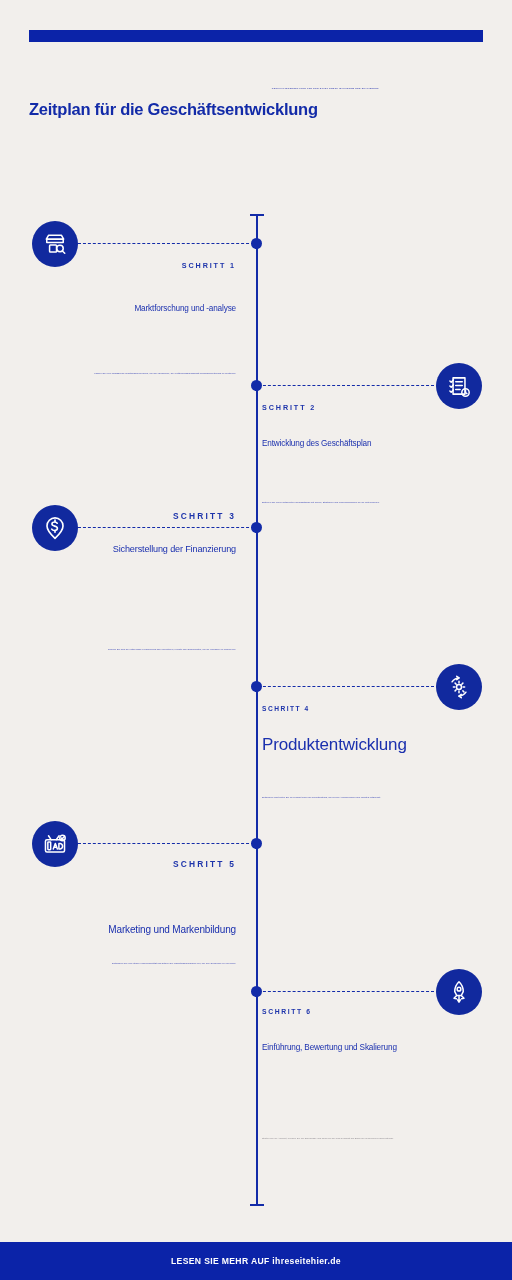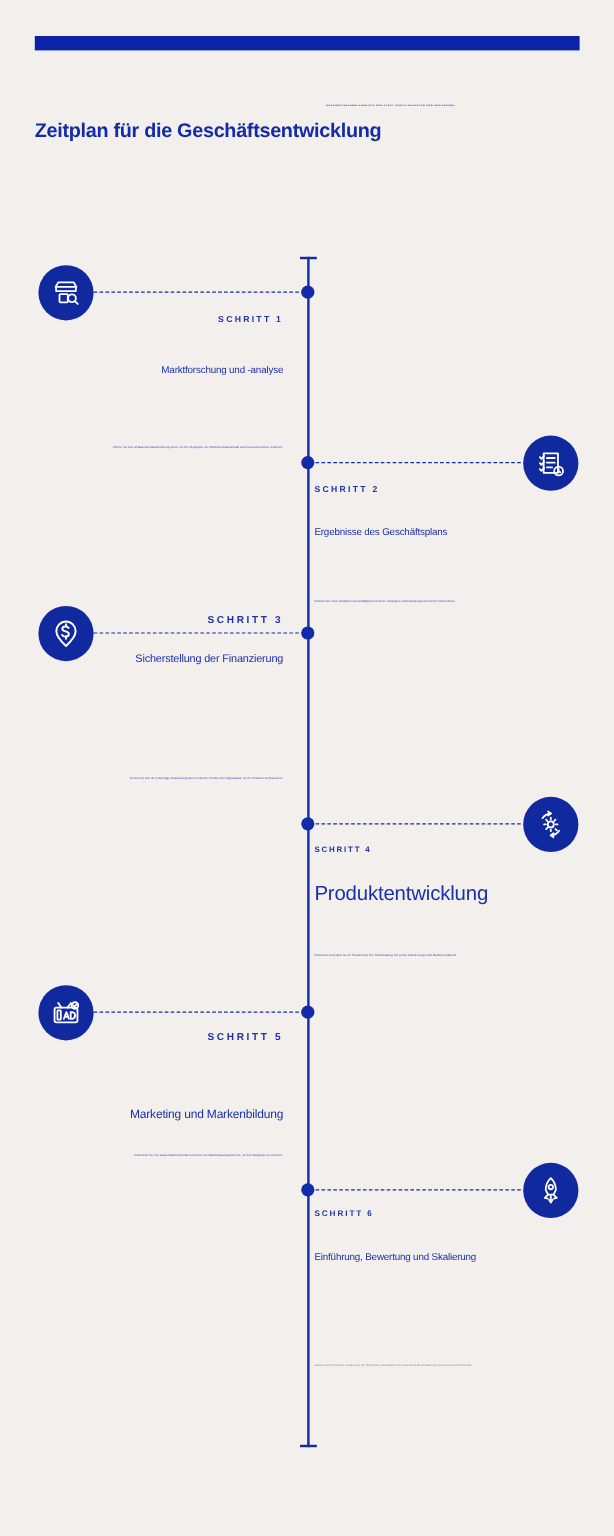--- a/index.html
+++ b/index.html
@@ -138,21 +138,21 @@
         <path d="M6.5 4.5 h11 v15 h-11 z"></path>
         <path d="M9 8 h6 M9 11.6 h6 M9 15.2 h4"></path>
         <path d="M3.6 7.4 l1.2 1.2 l2 -2.2"></path>
         <path d="M3.6 12 l1.2 1.2 l2 -2.2"></path>
         <path d="M3.6 16.6 l1.2 1.2 l2 -2.2"></path>
         <circle cx="18" cy="18" r="3.4"></circle>
         <path d="M18 16.2 v1.9 l1.3 .9"></path>
       </svg>
     </div>
     <div class="label" style="top:403px">SCHRITT 2</div>
-    <div class="heading" style="top:439px; font-size:8.2px">Ergebnisse des Geschäftsplans</div>
+    <div class="heading" style="top:439px; font-size:8.2px">Entwicklung des Geschäftsplan</div>
     <div class="body" style="top:501px; width:142px">Erstellen Sie einen detaillierten Geschäftsplan mit Zielen, Strategien und Finanzprognosen für Ihr Unternehmen.</div>
   </div>
 
   <div class="step side-left">
     <div class="dot" style="top:522px"></div>
     <div class="dash" style="left:78px; top:527px; width:176px"></div>
     <div class="bubble" style="left:32px; top:505px">
       <svg viewBox="0 0 24 24" fill="none" stroke="#ffffff" stroke-width="1.5" stroke-linecap="round" stroke-linejoin="round">
         <path d="M12 21.5 C12 21.5 4.6 14.6 4.6 10.1 A7.4 7.4 0 0 1 19.4 10.1 C19.4 14.6 12 21.5 12 21.5 Z"></path>
         <path d="M14 7.6 a2.6 2.6 0 0 0 -2.4 -1.1 c-1.5 0 -2.4 .8 -2.4 1.9 c0 2.6 5 1.2 5 3.9 c0 1.2 -1 2 -2.6 2 a2.8 2.8 0 0 1 -2.6 -1.3"></path>
@@ -210,14 +210,17 @@
         <circle cx="12" cy="9.4" r="1.7"></circle>
         <path d="M9.9 15.2 l-2.5 2.6 l2.2 .5 M14.1 15.2 l2.5 2.6 l-2.2 .5"></path>
         <path d="M12 16.2 v3.4 M10.7 19.2 L12 21.4 l1.3 -2.2"></path>
       </svg>
     </div>
     <div class="label" style="top:1008px; font-size:6.8px; letter-spacing:1.6px">SCHRITT 6</div>
     <div class="heading" style="top:1043px; font-size:8.2px">Einführung, Bewertung und Skalierung</div>
     <div class="body grey" style="top:1137px; width:152px">Starten Sie Ihr Angebot, messen Sie die Ergebnisse und skalieren Sie das Geschäft auf Basis der gewonnenen Erkenntnisse.</div>
   </div>
 
+  <div class="footer">
+    <span>LESEN SIE MEHR AUF ihreseitehier.de</span>
+  </div>
 
 </div>
 
 </body></html>

